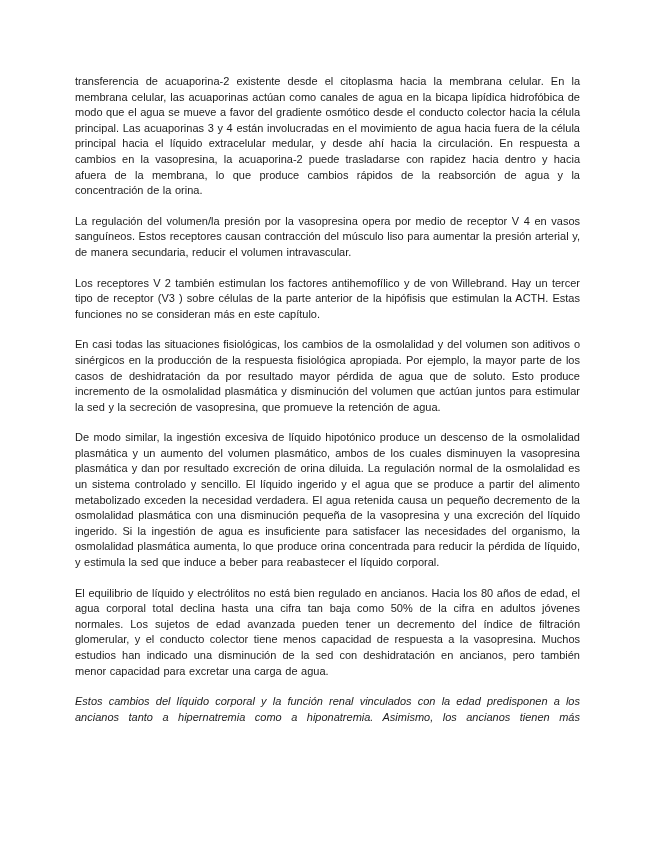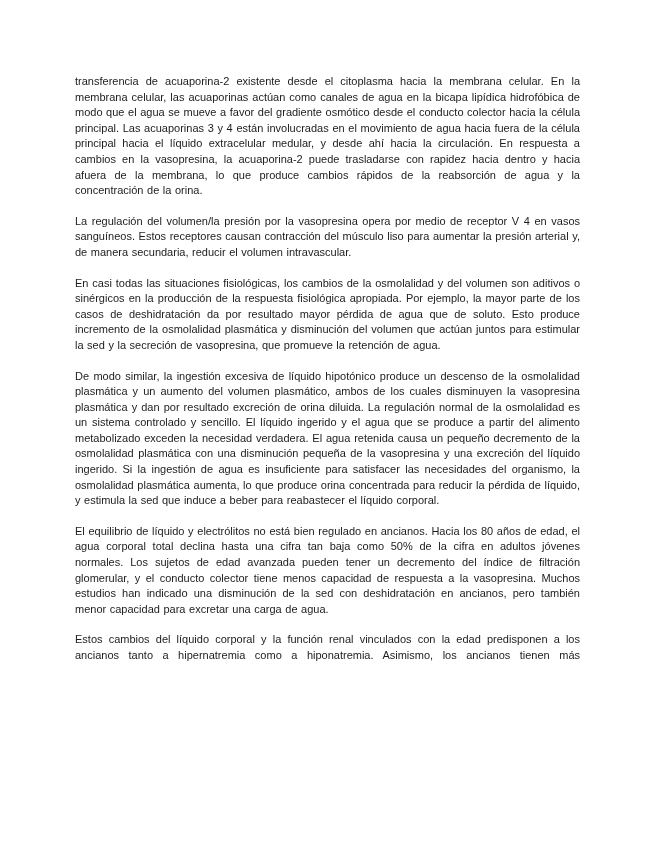--- a/index.html
+++ b/index.html
@@ -23,25 +23,27 @@
     line-height: 15.6px;
     color: #1c1c1c;
   }
   .page p {
     margin: 0 0 15px 0;
     text-align: justify;
     word-spacing: 0.5px;
   }
   .page p.continued-last {
     text-align-last: justify;
+    font-style: italic;
   }
 </style>
 </head>
 <body>
 
 <div class="page">
   <p>transferencia de acuaporina-2 existente desde el citoplasma hacia la membrana celular. En la membrana celular, las acuaporinas actúan como canales de agua en la bicapa lipídica hidrofóbica de modo que el agua se mueve a favor del gradiente osmótico desde el conducto colector hacia la célula principal. Las acuaporinas 3 y 4 están involucradas en el movimiento de agua hacia fuera de la célula principal hacia el líquido extracelular medular, y desde ahí hacia la circulación. En respuesta a cambios en la vasopresina, la acuaporina-2 puede trasladarse con rapidez hacia dentro y hacia afuera de la membrana, lo que produce cambios rápidos de la reabsorción de agua y la concentración de la orina.</p>
   <p>La regulación del volumen/la presión por la vasopresina opera por medio de receptor V 4 en vasos sanguíneos. Estos receptores causan contracción del músculo liso para aumentar la presión arterial y, de manera secundaria, reducir el volumen intravascular.</p>
+  <p>Los receptores V 2 también estimulan los factores antihemofílico y de von Willebrand. Hay un tercer tipo de receptor (V3 ) sobre células de la parte anterior de la hipófisis que estimulan la ACTH. Estas funciones no se consideran más en este capítulo.</p>
   <p>En casi todas las situaciones fisiológicas, los cambios de la osmolalidad y del volumen son aditivos o sinérgicos en la producción de la respuesta fisiológica apropiada. Por ejemplo, la mayor parte de los casos de deshidratación da por resultado mayor pérdida de agua que de soluto. Esto produce incremento de la osmolalidad plasmática y disminución del volumen que actúan juntos para estimular la sed y la secreción de vasopresina, que promueve la retención de agua.</p>
   <p>De modo similar, la ingestión excesiva de líquido hipotónico produce un descenso de la osmolalidad plasmática y un aumento del volumen plasmático, ambos de los cuales disminuyen la vasopresina plasmática y dan por resultado excreción de orina diluida. La regulación normal de la osmolalidad es un sistema controlado y sencillo. El líquido ingerido y el agua que se produce a partir del alimento metabolizado exceden la necesidad verdadera. El agua retenida causa un pequeño decremento de la osmolalidad plasmática con una disminución pequeña de la vasopresina y una excreción del líquido ingerido. Si la ingestión de agua es insuficiente para satisfacer las necesidades del organismo, la osmolalidad plasmática aumenta, lo que produce orina concentrada para reducir la pérdida de líquido, y estimula la sed que induce a beber para reabastecer el líquido corporal.</p>
   <p>El equilibrio de líquido y electrólitos no está bien regulado en ancianos. Hacia los 80 años de edad, el agua corporal total declina hasta una cifra tan baja como 50% de la cifra en adultos jóvenes normales. Los sujetos de edad avanzada pueden tener un decremento del índice de filtración glomerular, y el conducto colector tiene menos capacidad de respuesta a la vasopresina. Muchos estudios han indicado una disminución de la sed con deshidratación en ancianos, pero también menor capacidad para excretar una carga de agua.</p>
   <p class="continued-last">Estos cambios del líquido corporal y la función renal vinculados con la edad predisponen a los ancianos tanto a hipernatremia como a hiponatremia. Asimismo, los ancianos tienen más</p>
 </div>
 
 </body></html>

